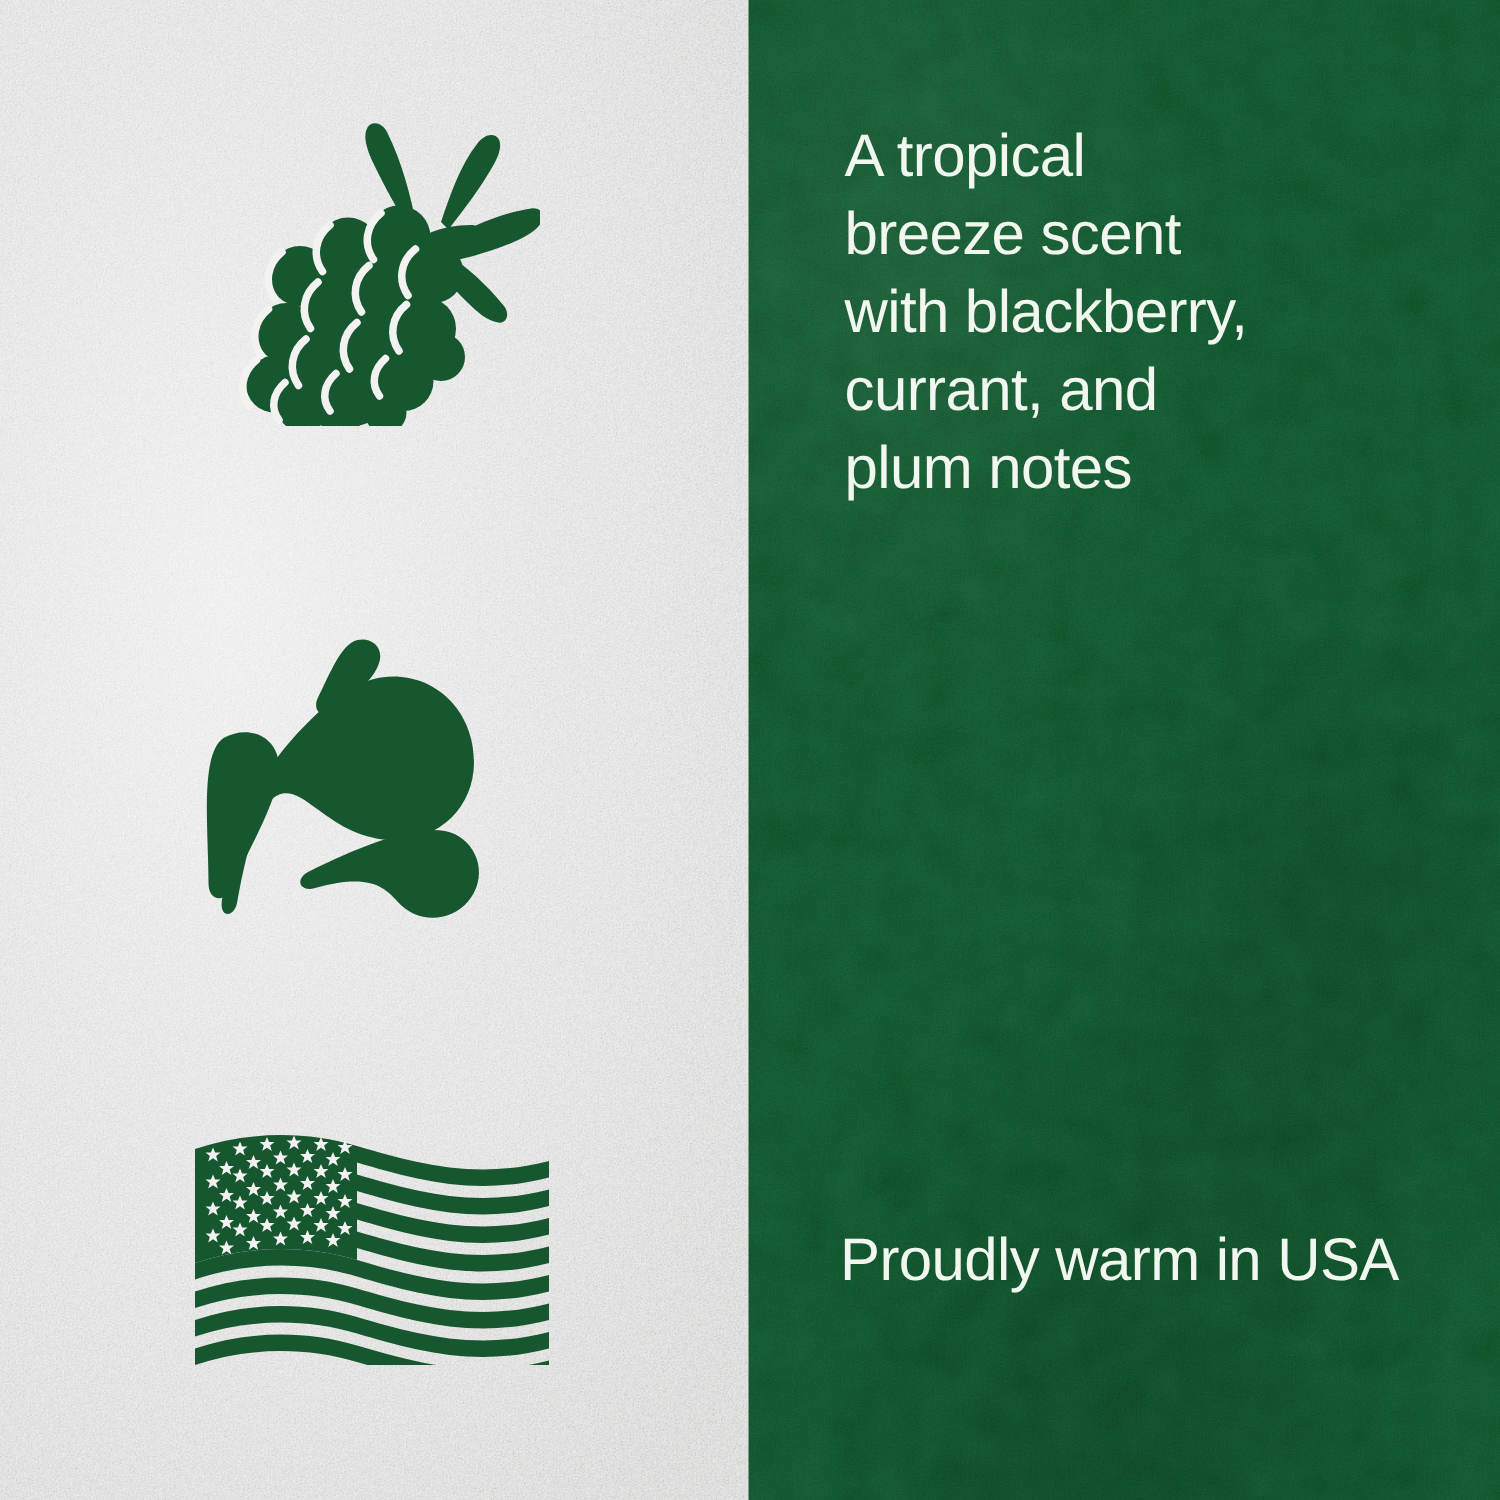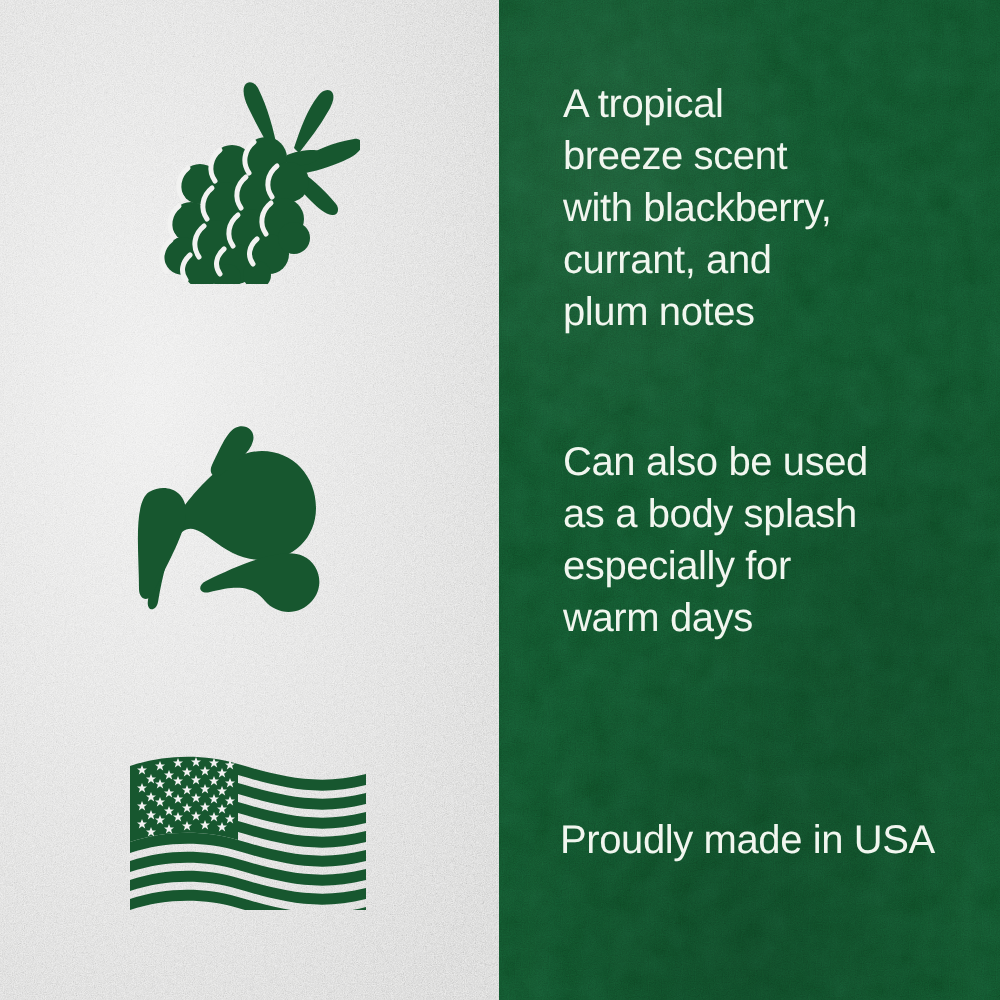--- a/index.html
+++ b/index.html
@@ -399,20 +399,16 @@
     </svg>
     <div class="green-mottle"></div>
   </div>
 
   <div class="text-block" id="text-block-1">A tropical
 breeze scent
 with blackberry,
 currant, and
 plum notes</div>
 
-  <div class="text-block" id="text-block-2">Can also be used
-as a body splash
-especially for
-warm days</div>
-
-  <div class="text-block" id="text-block-3">Proudly made in USA</div>
+
+  <div class="text-block" id="text-block-3">Proudly warm in USA</div>
 
 </div>
 
 </body></html>

